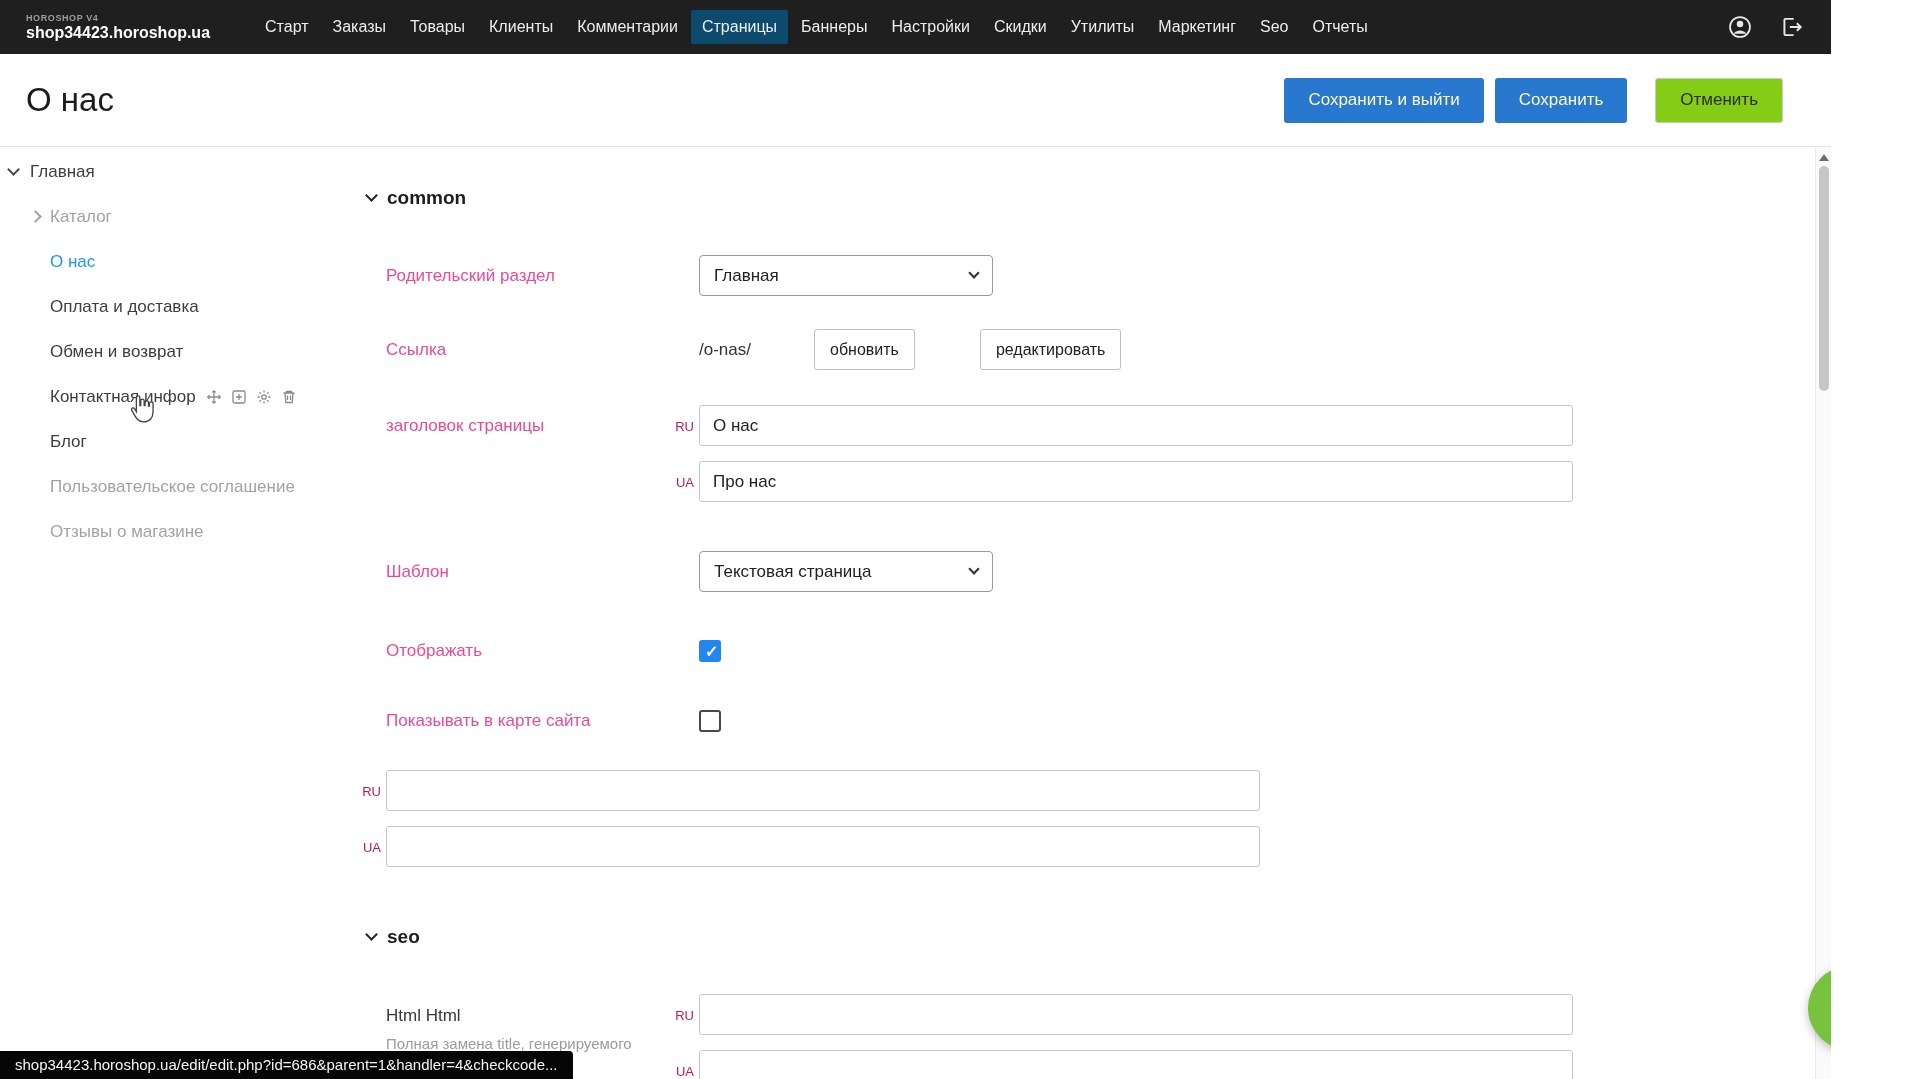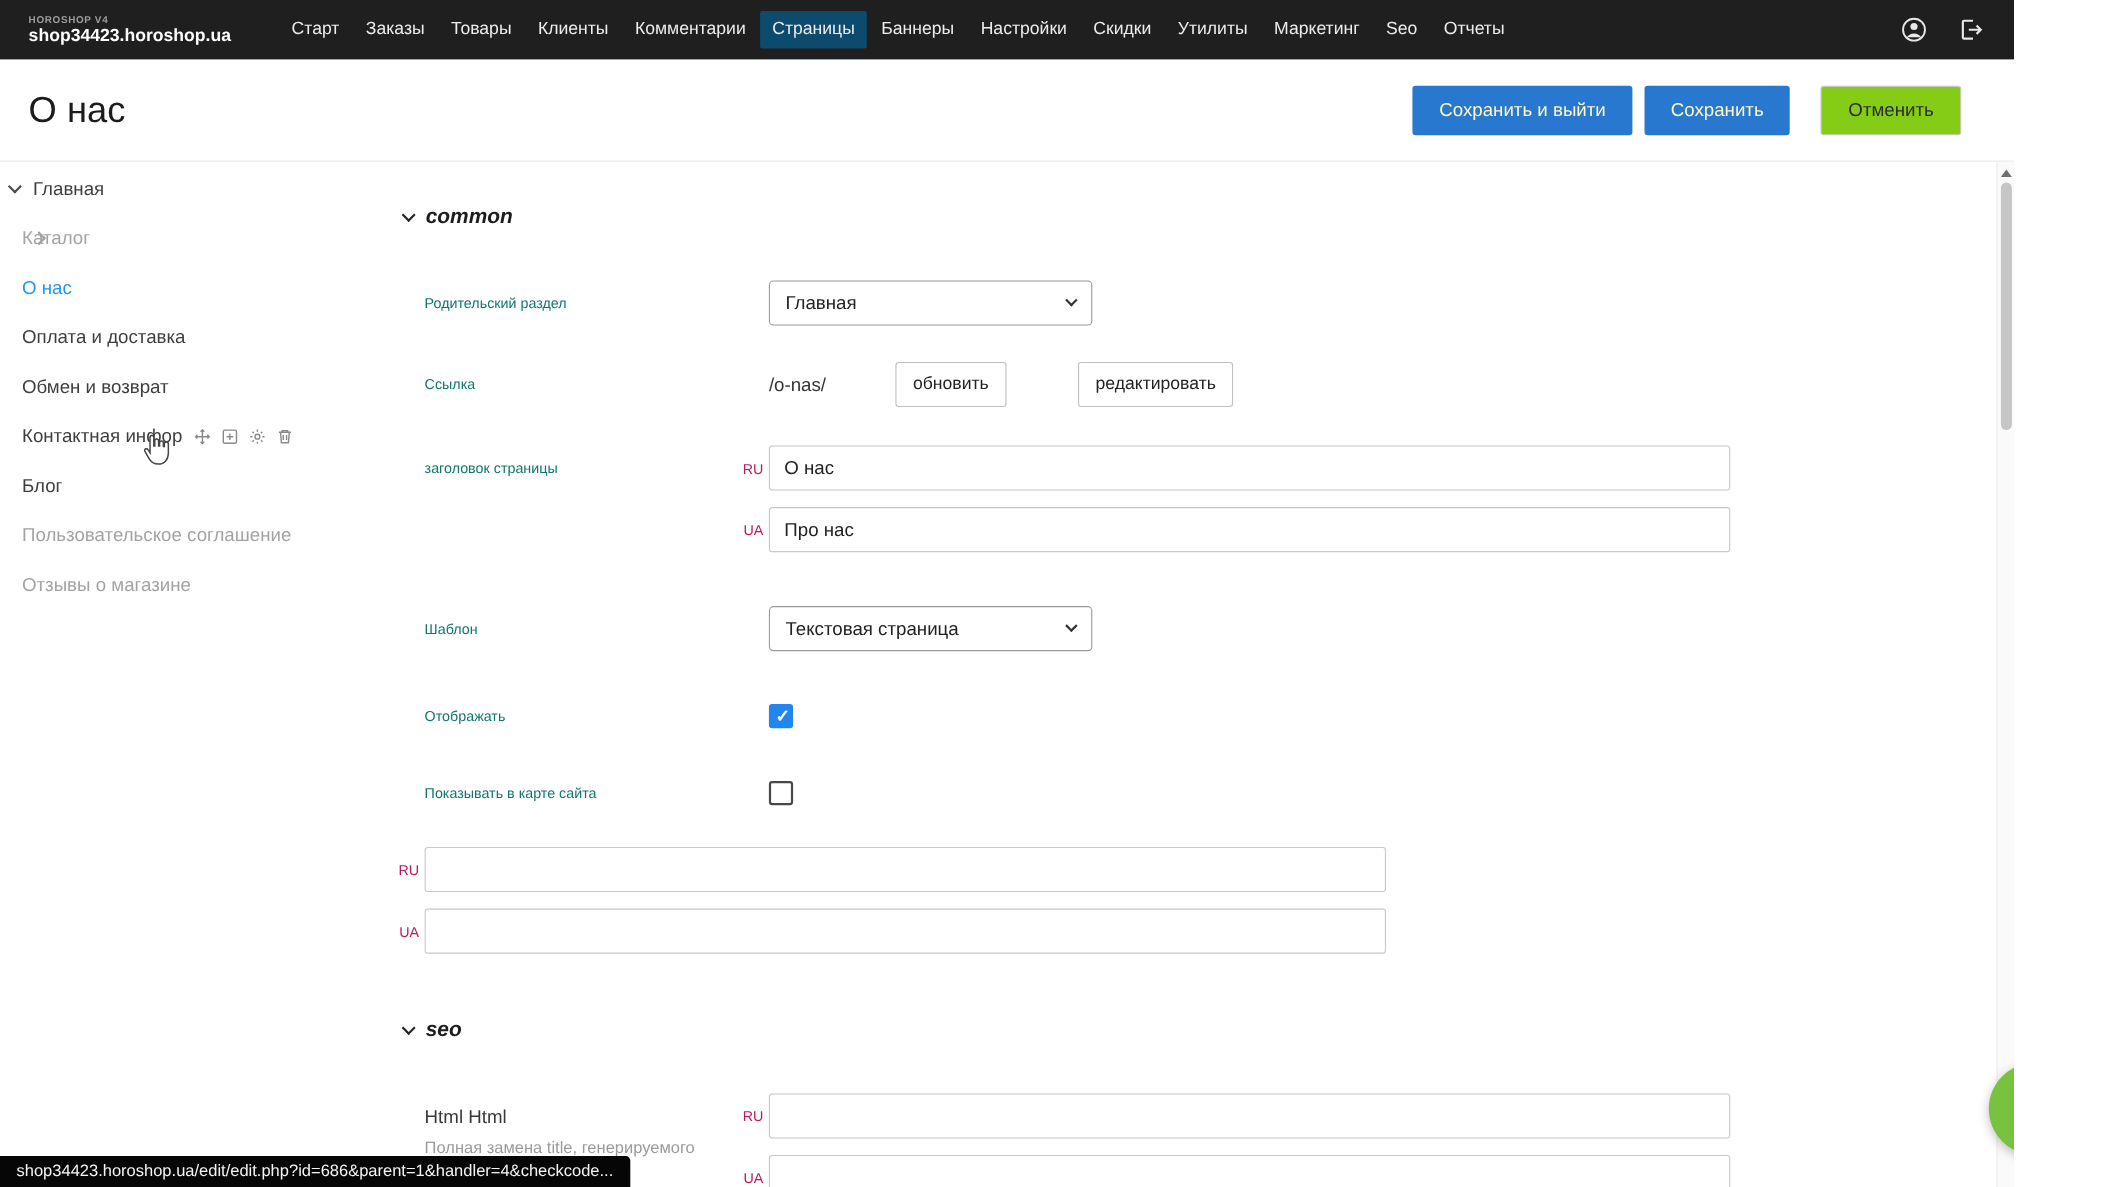--- a/index.html
+++ b/index.html
@@ -28,44 +28,44 @@
   .btn.blue + .btn.blue { margin-left: 11px; }
   .btn.ghost { background: #84cc16; color: #2b2b2b; border: 1px solid #c8c8c8; margin-left: 28px; }
 
   
   .content { position: absolute; top: 147px; left: 0; right: 0; bottom: 0; display: flex; }
 
   
   .sidebar { width: 351px; flex-shrink: 0; padding-top: 2px; }
   .tree-item { position: relative; height: 45px; display: flex; align-items: center; font-size: 17px; color: #3e3e3e; cursor: pointer; }
   .tree-item.lvl0 { padding-left: 30px; }
-  .tree-item.lvl1 { padding-left: 20px; }
+  .tree-item.lvl1 { padding-left: 50px; }
   .tree-item.muted { color: #a3a3a3; }
   .tree-item.selected { color: #2196f3; }
   .chev { width: 9px; height: 9px; border-right: 2px solid #4a4a4a; border-bottom: 2px solid #4a4a4a; display: inline-block; }
   .tree-item .chev { position: absolute; }
   .chev.pos-down { left: 9px; top: 16px; transform: rotate(45deg); }
   .chev.pos-right { left: 31px; top: 18px; transform: rotate(-45deg); }
   .muted .chev { border-color: #a3a3a3; }
   .tree-icons { display: flex; align-items: center; gap: 9px; margin-left: 10px; }
   .ticon { display: block; cursor: pointer; }
   .ticon svg { width: 16px; height: 16px; display: block; }
 
   
   .cursor-hand { position: absolute; left: 128px; top: 393px; width: 27px; height: 31px; z-index: 50; pointer-events: none; }
 
   
   .main { flex: 1; padding: 40px 0 0 16px; position: relative; }
   .section-head { display: flex; align-items: center; gap: 11px; margin-bottom: 46px; cursor: pointer; }
   .chev.sec { position: static; width: 9px; height: 9px; border-color: #222; transform: rotate(45deg); margin-top: -5px; }
-  .section-title { font-size: 19px; font-weight: 700; color: #1d1d1d; font-style: italic; }
+  .section-title { font-size: 19px; font-weight: 700; color: #1d1d1d; }
 
   .frow { display: flex; align-items: center; margin-left: 19px; min-height: 41px; }
   .frow.top { align-items: flex-start; }
-  .flabel { width: 313px; flex-shrink: 0; font-size: 13px; color: #0f766e; }
+  .flabel { width: 313px; flex-shrink: 0; font-size: 17px; color: #ec4899; }
   .frow.top .flabel { line-height: 41px; }
   .mb33 { margin-bottom: 33px; } .mb35 { margin-bottom: 35px; } .mb49 { margin-bottom: 49px; }
   .mb38 { margin-bottom: 38px; } .mb29 { margin-bottom: 29px; } .mb59 { margin-bottom: 59px; }
   .mb46 { margin-bottom: 46px; }
 
   .select { width: 294px; height: 41px; border: 1px solid #9a9a9a; border-radius: 4px; display: flex; align-items: center; justify-content: space-between; padding: 0 14px; background: #fff; cursor: pointer; }
   .select-value { font-size: 17px; color: #222; }
   .chev.sel { position: static; width: 8px; height: 8px; border-color: #333; transform: rotate(45deg); margin-top: -5px; }
 
   .link-controls { display: flex; align-items: center; gap: 45px; }

